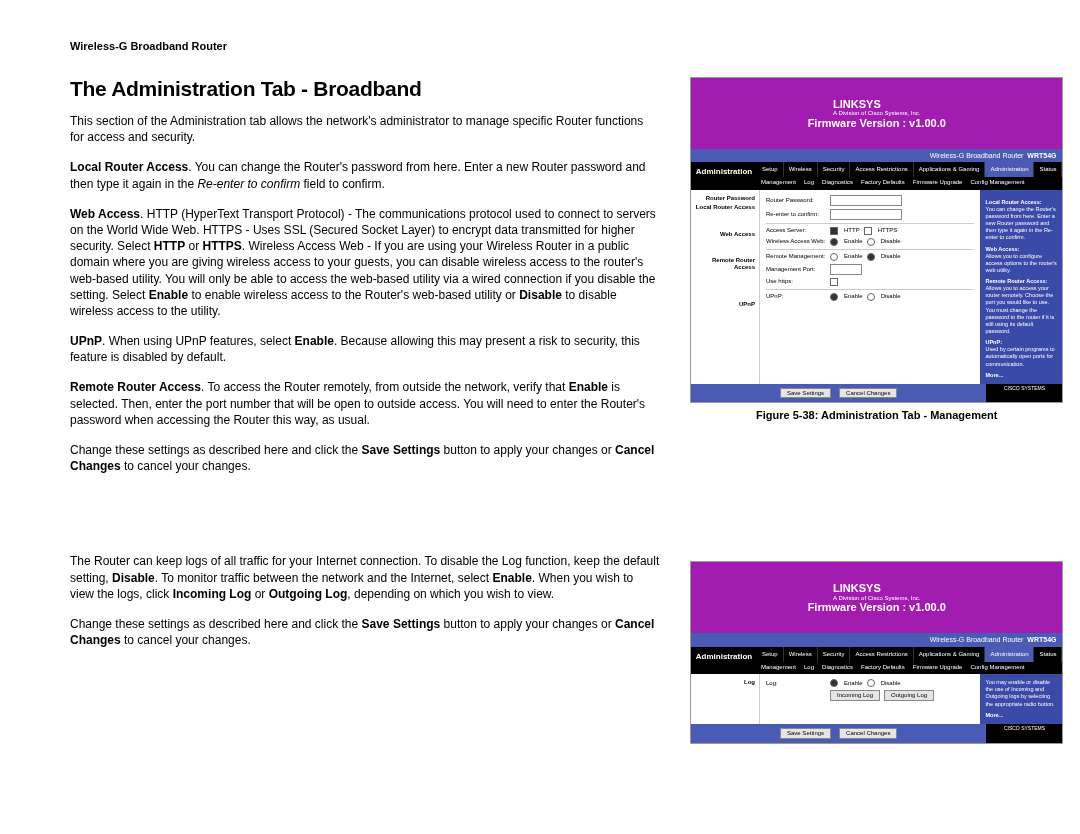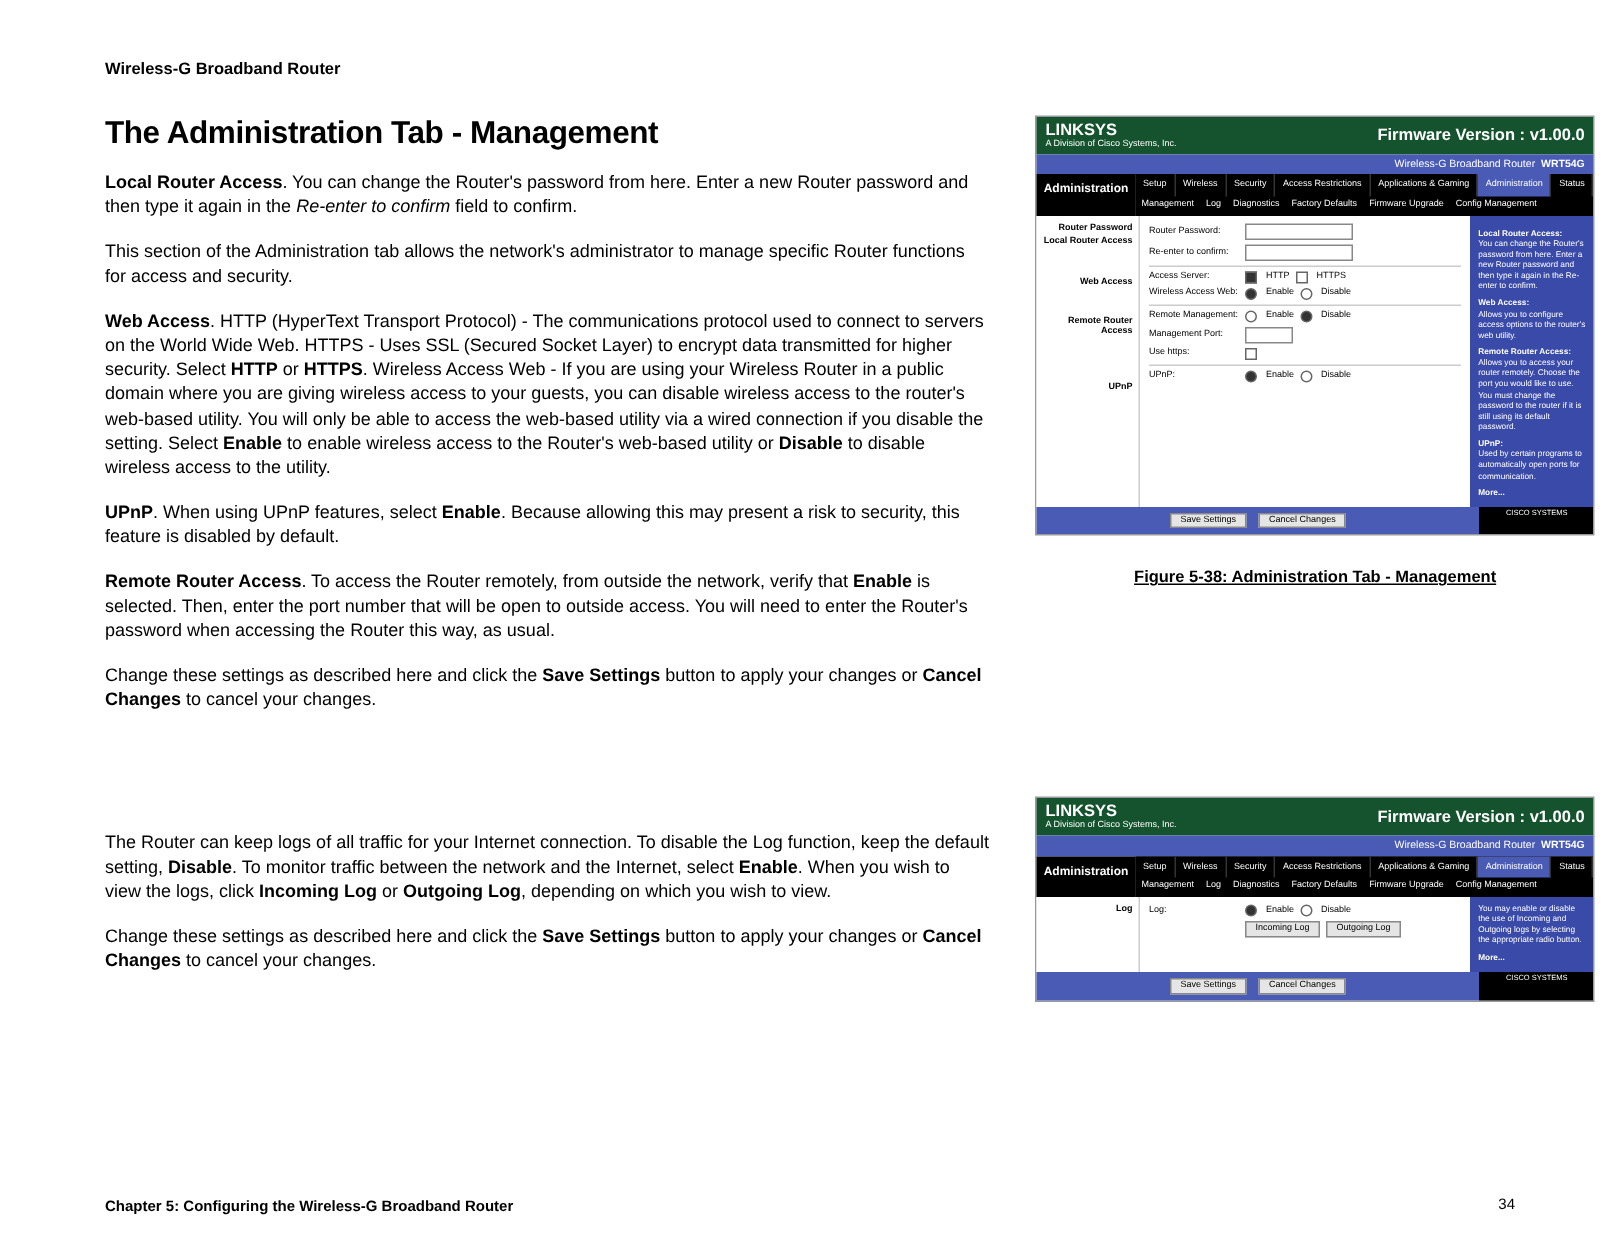--- a/index.html
+++ b/index.html
@@ -42,47 +42,47 @@
     margin: 0 0 14px 0;
     line-height: 1.35;
   }
   .bold { font-weight: bold; }
   .italic { font-style: italic; }
   .section-gap { height: 65px; }
   .fig-caption {
     font-weight: bold;
     font-size: 11px;
     text-align: center;
-    margin-top: 22px;
-    text-decoration: underline;
+    margin-top: 6px;
   }
   .footer {
     margin-top: 130px;
     font-size: 10px;
     display: flex;
     justify-content: space-between;
   }
   .footer-left { line-height: 1.4; }
   
   .router-fig {
     border: 1px solid #999;
     background: #fff;
     font-size: 7px;
     line-height: 1.1;
     color: #000;
   }
   .r-top {
-    background: #14532d;
-    color: #fff;
-    padding: 3px 6px;
+    background: #a21caf;
+    color: #fff;
+    padding: 20px 6px;
     display: flex;
     align-items: center;
     justify-content: space-between;
     font-weight: bold;
     font-size: 11px;
+    flex-direction: column;
   }
   .r-top-sub { font-size: 6px; font-weight: normal; }
   .r-titlebar {
     background: #4a5bb5;
     color: #fff;
     padding: 3px 6px;
     text-align: right;
     font-size: 7px;
     display: flex;
     justify-content: space-between;
@@ -196,27 +196,27 @@
 </style>
 </head>
 <body>
 
 <div class="header">Wireless-G Broadband Router</div>
 
 <div class="main-layout">
 
   <div class="text-col">
 
-    <h2>The Administration Tab - Management</h2>
+    <h2>The Administration Tab - Broadband</h2>
+
+    <p>This section of the Administration tab allows the network's administrator to manage specific Router functions for access and security.</p>
 
     <p>
       <span class="bold">Local Router Access</span><span>. You can change the Router's password from here. Enter a new Router password and then type it again in the </span><span class="italic">Re-enter to confirm</span><span> field to confirm.</span>
     </p>
-
-    <p>This section of the Administration tab allows the network's administrator to manage specific Router functions for access and security.</p>
 
     <p>
       <span class="bold">Web Access</span><span>. HTTP (HyperText Transport Protocol) - The communications protocol used to connect to servers on the World Wide Web. HTTPS - Uses SSL (Secured Socket Layer) to encrypt data transmitted for higher security. Select </span><span class="bold">HTTP</span><span> or </span><span class="bold">HTTPS</span><span>. Wireless Access Web - If you are using your Wireless Router in a public domain where you are giving wireless access to your guests, you can disable wireless access to the router's web-based utility. You will only be able to access the web-based utility via a wired connection if you disable the setting. Select </span><span class="bold">Enable</span><span> to enable wireless access to the Router's web-based utility or </span><span class="bold">Disable</span><span> to disable wireless access to the utility.</span>
     </p>
 
     <p>
       <span class="bold">UPnP</span><span>. When using UPnP features, select </span><span class="bold">Enable</span><span>. Because allowing this may present a risk to security, this feature is disabled by default.</span>
     </p>
 
     <p>

